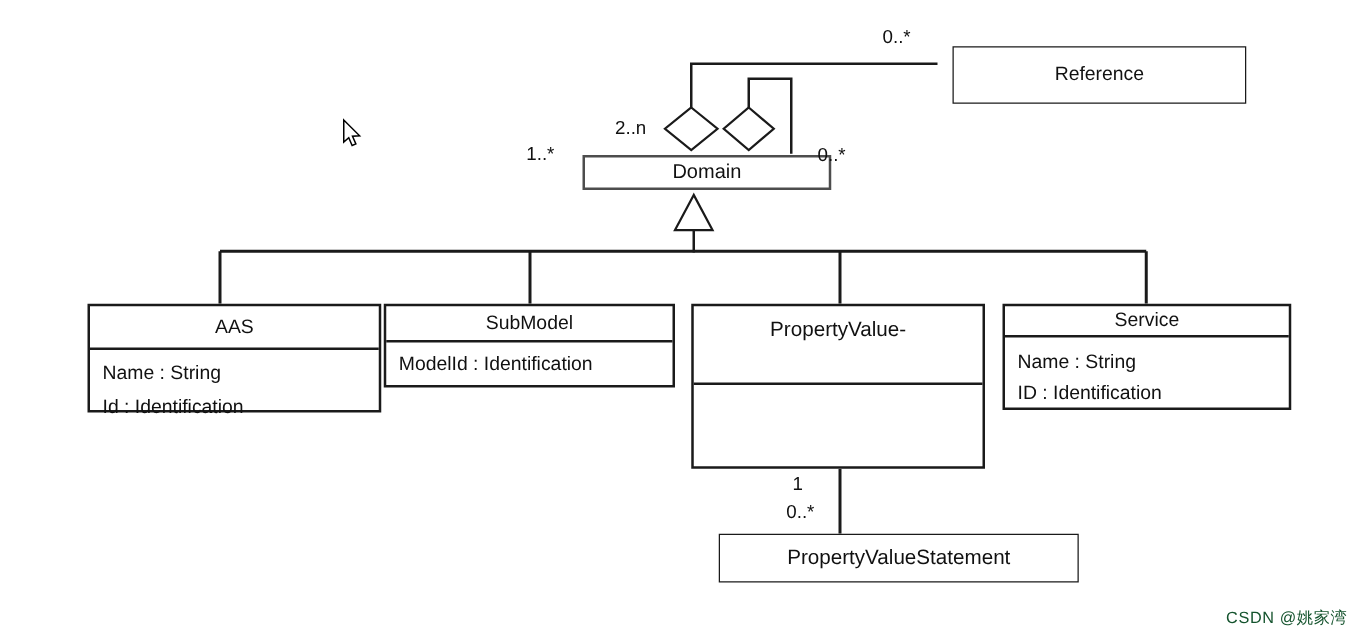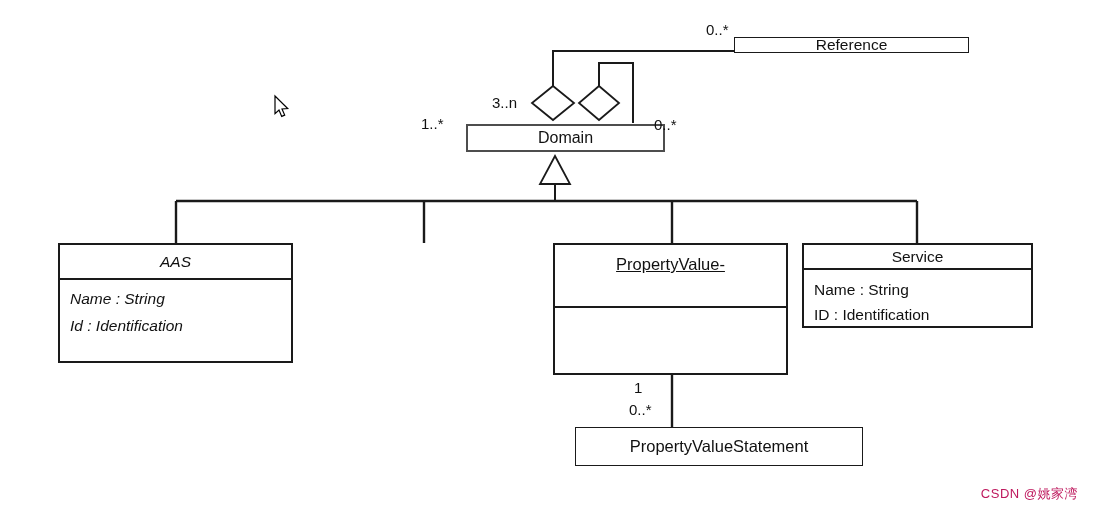--- a/index.html
+++ b/index.html
@@ -37,21 +37,21 @@
     position: absolute;
     font-size: 15px;
     white-space: nowrap;
     background: transparent;
   }
   #watermark {
     position: absolute;
     right: 16px;
     bottom: 9px;
     font-size: 13px;
-    color: #be185d;
+    color: #14532d;
     letter-spacing: 0.5px;
   }
 </style>
 </head>
 <body>
 
 <div id="canvas">
 
   <svg id="wires" viewBox="0 0 1094 512">
 
@@ -72,57 +72,63 @@
     <line x1="672" y1="201" x2="672" y2="243" stroke="#1a1a1a" stroke-width="2.4"></line>
     <line x1="917" y1="201" x2="917" y2="243" stroke="#1a1a1a" stroke-width="2.4"></line>
 
     <polygon points="555,156 540,184 570,184" fill="#ffffff" stroke="#1a1a1a" stroke-width="1.8"></polygon>
 
     <line x1="672" y1="375" x2="672" y2="427" stroke="#1a1a1a" stroke-width="2.4"></line>
 
     <path d="M 275 96 l 0 17.6 l 4 -3.5 l 2.7 6.3 l 3 -1.3 l -2.7 -6.1 l 5.7 -0.4 Z" fill="#ffffff" stroke="#000000" stroke-width="1.2"></path>
   </svg>
 
-  <div class="class-box single" style="left:734px; top:37px; width:235px; height:16px; border-width:1.5px;">
+  <div class="class-box single" style="left:762px; top:37px; width:235px; height:46px; border-width:1.5px;">
     <div class="class-title">Reference</div>
   </div>
 
   <div class="class-box single" style="left:466px; top:124px; width:199px; height:28px; border-color:#4d4d4d; font-size:16px;">
     <div class="class-title">Domain</div>
   </div>
 
-  <div class="class-box" style="left:58px; top:243px; width:235px; height:120px;font-style:italic;">
+  <div class="class-box" style="left:70px; top:243px; width:235px; height:87px;">
     <div class="class-title divided" style="line-height:33px; height:33px;">AAS</div>
     <div class="attrs" style="padding-top:5px; line-height:27px;">
       <div class="attr">Name : String</div>
       <div class="attr">Id : Identification</div>
     </div>
   </div>
 
+  <div class="class-box" style="left:307px; top:243px; width:233px; height:67px;">
+    <div class="class-title divided" style="line-height:27px; height:27px;">SubModel</div>
+    <div class="attrs" style="padding-top:2px; line-height:31px;">
+      <div class="attr">ModelId : Identification</div>
+    </div>
+  </div>
 
   <div class="class-box" style="left:553px; top:243px; width:235px; height:132px; font-size:16.5px;">
-    <div class="class-title divided" style="padding-top:6px; height:55px; line-height:27px;text-decoration:underline;">
+    <div class="class-title divided" style="padding-top:6px; height:55px; line-height:27px;">
       <div>PropertyValue-</div>
     </div>
     <div class="attrs"></div>
   </div>
 
   <div class="class-box" style="left:802px; top:243px; width:231px; height:85px;">
     <div class="class-title divided" style="line-height:23px; height:23px;">Service</div>
     <div class="attrs" style="padding-top:7px; line-height:25px;">
       <div class="attr">Name : String</div>
       <div class="attr">ID : Identification</div>
     </div>
   </div>
 
   <div class="class-box single" style="left:527px; top:427px; width:288px; height:39px; font-size:16.5px; border-width:1.8px;margin-left:48px;">
     <div class="class-title">PropertyValueStatement</div>
   </div>
 
   <div class="mult" style="left:706px; top:21px;">0..*</div>
-  <div class="mult" style="left:492px; top:94px;">3..n</div>
+  <div class="mult" style="left:492px; top:94px;">2..n</div>
   <div class="mult" style="left:421px; top:115px;">1..*</div>
   <div class="mult" style="left:654px; top:116px;">0..*</div>
   <div class="mult" style="left:634px; top:379px;">1</div>
   <div class="mult" style="left:629px; top:401px;">0..*</div>
 
   <div id="watermark">CSDN @姚家湾</div>
 </div>
 
 </body></html>

